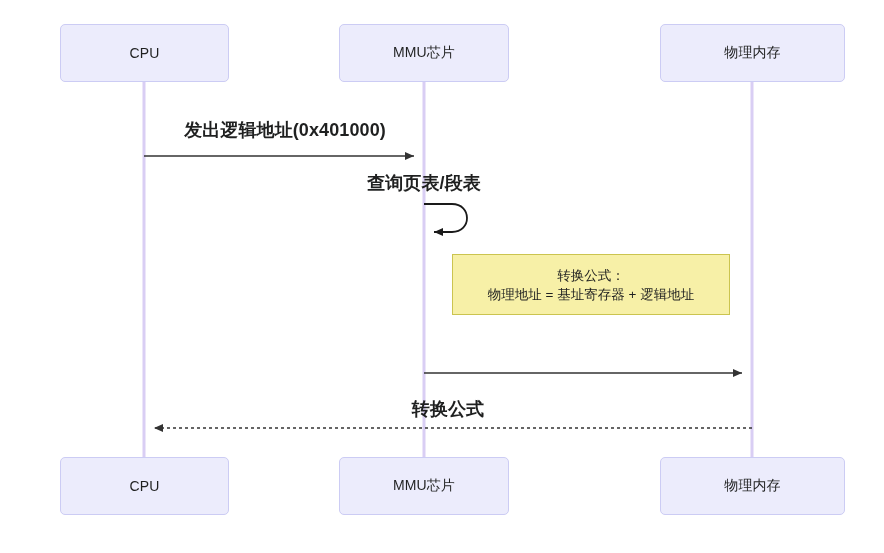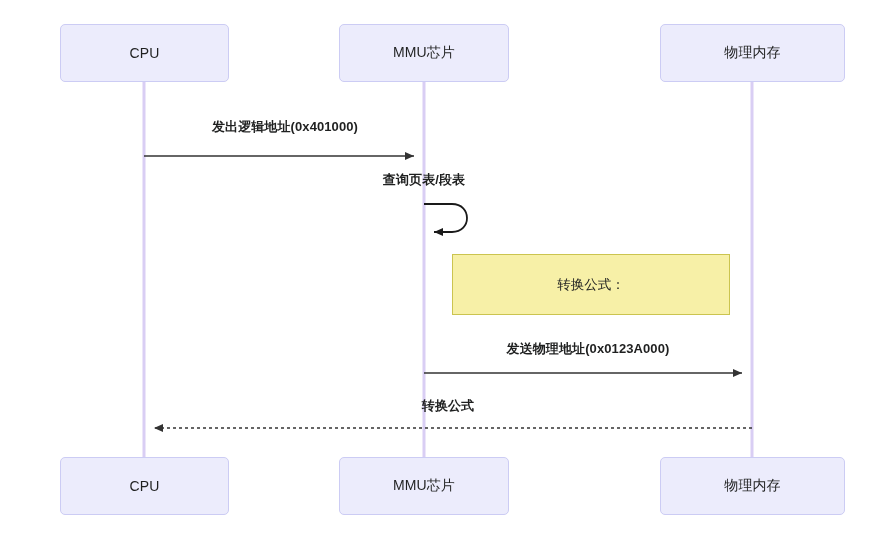--- a/index.html
+++ b/index.html
@@ -34,21 +34,21 @@
     border-radius: 5px;
     display: flex;
     align-items: center;
     justify-content: center;
     color: #1f2020;
     font-size: 14px;
     letter-spacing: 0.1px;
   }
   .msg-label {
     position: absolute;
-    font-size: 13px;
+    font-size: 18px;
     font-weight: bold;
     color: #1f2020;
     text-align: center;
     white-space: nowrap;
     transform: translateX(-50%);
     letter-spacing: 0.1px;
   }
   .note-box {
     position: absolute;
     box-sizing: border-box;
@@ -113,21 +113,21 @@
     <span>MMU芯片</span>
   </div>
   <div class="participant-box" style="left:660px; top:457px; width:185px; height:58px;">
     <span>物理内存</span>
   </div>
 
   <div class="msg-label" style="left:285px; top:118px;">发出逻辑地址(0x401000)</div>
 
   <div class="msg-label" style="left:424px; top:171px;">查询页表/段表</div>
 
-  <div class="msg-label" style="left:588px; top:340px;">发送物理地址(0x0123A000)</div>
 
   <div class="msg-label" style="left:448px; top:397px;">转换公式</div>
 
   <div class="note-box" style="left:452px; top:254px; width:278px; height:61px;">
     <span class="note-line">转换公式：</span>
+    <span class="note-line">物理地址 = 基址寄存器 + 逻辑地址</span>
   </div>
 
 </div>
 
 </body></html>

